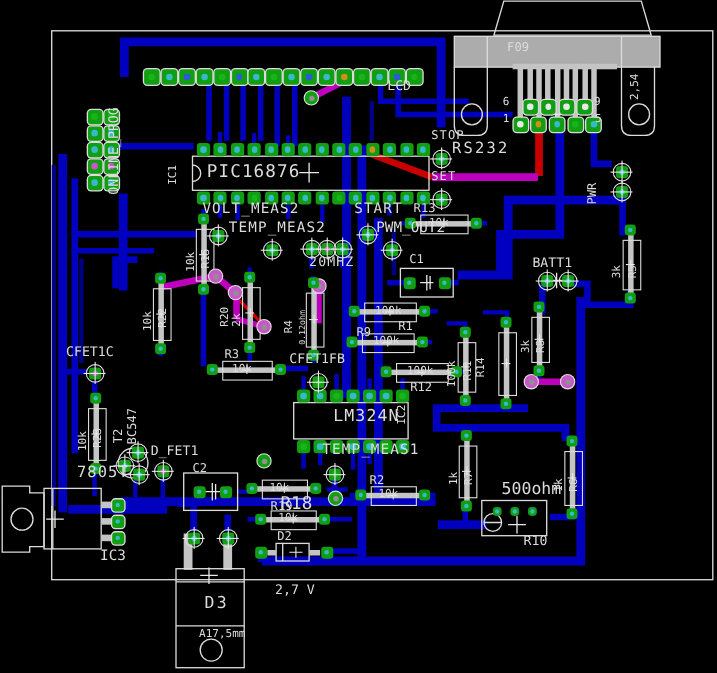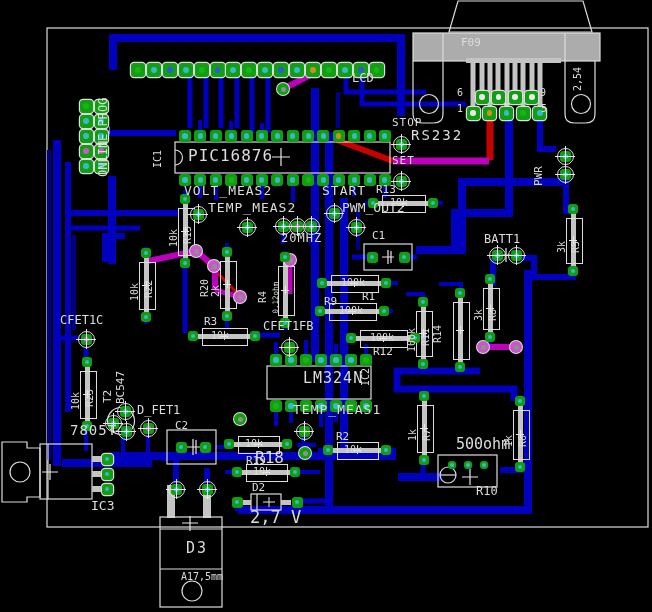--- a/index.html
+++ b/index.html
@@ -973,19 +973,19 @@
       <div class="lbl rot" style="left: 113px; top: 392px; font-size: 11px;">T2</div>
       <div class="lbl rot" style="left: 126px; top: 393px; font-size: 11px;">BC547</div>
       <div class="lbl" style="left: 137px; top: 404px; font-size: 12px;">D_FET1</div>
       <div class="lbl" style="left: 70px; top: 423px; font-size: 14px; letter-spacing: 1px;">7805T</div>
       <div class="lbl" style="left: 91px; top: 499px; font-size: 13px;">IC3</div>
       <div class="lbl" style="left: 175px; top: 420px; font-size: 11px;">C2</div>
       <div class="lbl" style="left: 303px; top: 371px; font-size: 15px; letter-spacing: 1px;">LM324N</div>
       <div class="lbl rot" style="left: 371px; top: 376px; font-size: 10px;">IC2</div>
       <div class="lbl" style="left: 293px; top: 403px; font-size: 13px; letter-spacing: 1px;">TEMP_MEAS1</div>
       <div class="lbl" style="left: 252px; top: 482px; font-size: 11px;">D2</div>
-      <div class="lbl" style="left: 250px; top: 509px; font-size: 17px;">2,7 V</div>
+      <div class="lbl" style="left: 250px; top: 530px; font-size: 12px;">2,7 V</div>
       <div class="lbl" style="left: 186px; top: 541px; font-size: 15px; letter-spacing: 2px;">D3</div>
       <div class="lbl" style="left: 181px; top: 572px; font-size: 10px; text-align: center;">A17,5mm</div>
       <div class="lbl" style="left: 456px; top: 437px; font-size: 15px;">500ohm</div>
       <div class="lbl" style="left: 476px; top: 485px; font-size: 12px;">R10</div>
     </div>
 </div>
 
 </body></html>

